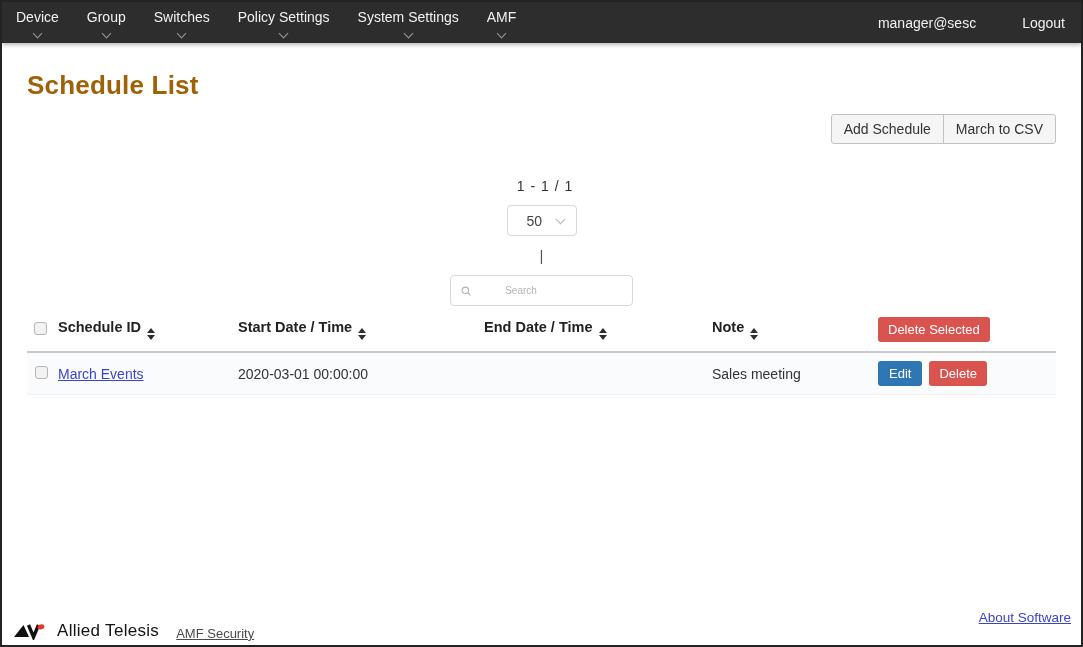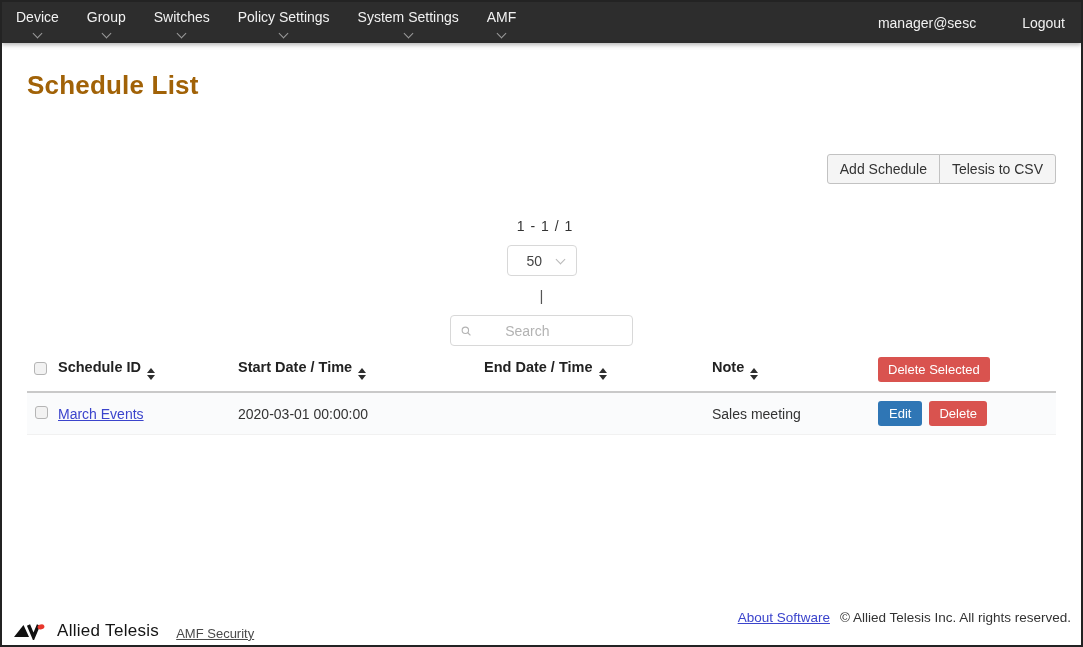--- a/index.html
+++ b/index.html
@@ -45,21 +45,20 @@
   .toolbar { display: flex; justify-content: flex-end; margin-top: 13px; }
   .btn-group { display: flex; }
   .btn-light {
     background: #f5f5f5;
     border: 1px solid #c2c2c2;
     color: #333;
     font-size: 14px;
     padding: 6px 12px;
     font-family: inherit;
     cursor: pointer;
-    margin-top: 40px;
   }
   .btn-light:first-child { border-radius: 3px 0 0 3px; }
   .btn-light:last-child { border-radius: 0 3px 3px 0; margin-left: -1px; }
   
   .controls { display: flex; align-items: center; margin-top: 34px; gap: 11px; font-size: 14px; color: #333; flex-direction: column; }
   .range-text { margin-left: 8px; margin-right: 1px; letter-spacing: 1px; }
   .page-size {
     width: 70px; height: 31px;
     border: 1px solid #d8d8d8; border-radius: 4px;
     display: flex; align-items: center; justify-content: space-between;
@@ -69,21 +68,21 @@
   .page-size .chev { border-color: #b8b8b8; margin-top: -2px; }
   .divider { color: #555; font-size: 15px; }
   .search-box {
     width: 183px; height: 31px;
     border: 1px solid #d8d8d8; border-radius: 4px;
     display: flex; align-items: center;
     padding: 0 10px; gap: 7px; background: #fff;
   }
   .search-box input {
     border: none; outline: none; width: 100%;
-    font-size: 14px; color: #333; font-family: inherit; background: transparent; margin-left: 27px;
+    font-size: 10px; color: #333; font-family: inherit; background: transparent; margin-left: 27px;
   }
   .search-box input::placeholder { color: #b3b3b3; }
   
   .schedule-table { width: 100%; border-collapse: collapse; margin-top: 7px; table-layout: fixed; }
   .schedule-table th {
     text-align: left; font-size: 14.5px; color: #222; font-weight: 700;
     padding: 4px 0 9px 0;
     border-bottom: 2px solid #c9c9c9;
     vertical-align: middle;
   }
@@ -165,21 +164,21 @@
       <span style="cursor:pointer;">Logout</span>
     </div>
   </div>
 
   <div class="main">
     <div class="page-title">Schedule List</div>
 
     <div class="toolbar">
       <div class="btn-group">
         <button class="btn-light">Add Schedule</button>
-        <button class="btn-light">Telesis to CSV</button>
+        <button class="btn-light">March to CSV</button>
       </div>
     </div>
 
     <div class="controls">
       <span class="range-text">1 - 1 / 1</span>
       <div class="page-size">
         <span>50</span>
         <span class="chev"></span>
       </div>
       <span class="divider">|</span>
@@ -256,17 +255,16 @@
       <svg width="36" height="17" viewBox="0 0 36 16">
         <polygon points="0,13.5 9.5,1.5 15,13.5" fill="#111"></polygon>
         <path d="M14.5,1.5 L19.5,13.5 L24.5,1.5" stroke="#111" stroke-width="3.4" fill="none"></path>
         <ellipse cx="27" cy="3.4" rx="3.5" ry="2.4" fill="#e8372c" transform="rotate(-16 27 3.4)"></ellipse>
       </svg>
       <span class="brand-name">Allied Telesis</span>
       <span class="product-name">AMF Security</span>
     </div>
     <div class="footer-right">
       <a href="#" class="about-link">About Software</a>
-      <span>© Allied Telesis Inc. All rights reserved.</span>
     </div>
   </div>
 
 </div>
 
 </body></html>

